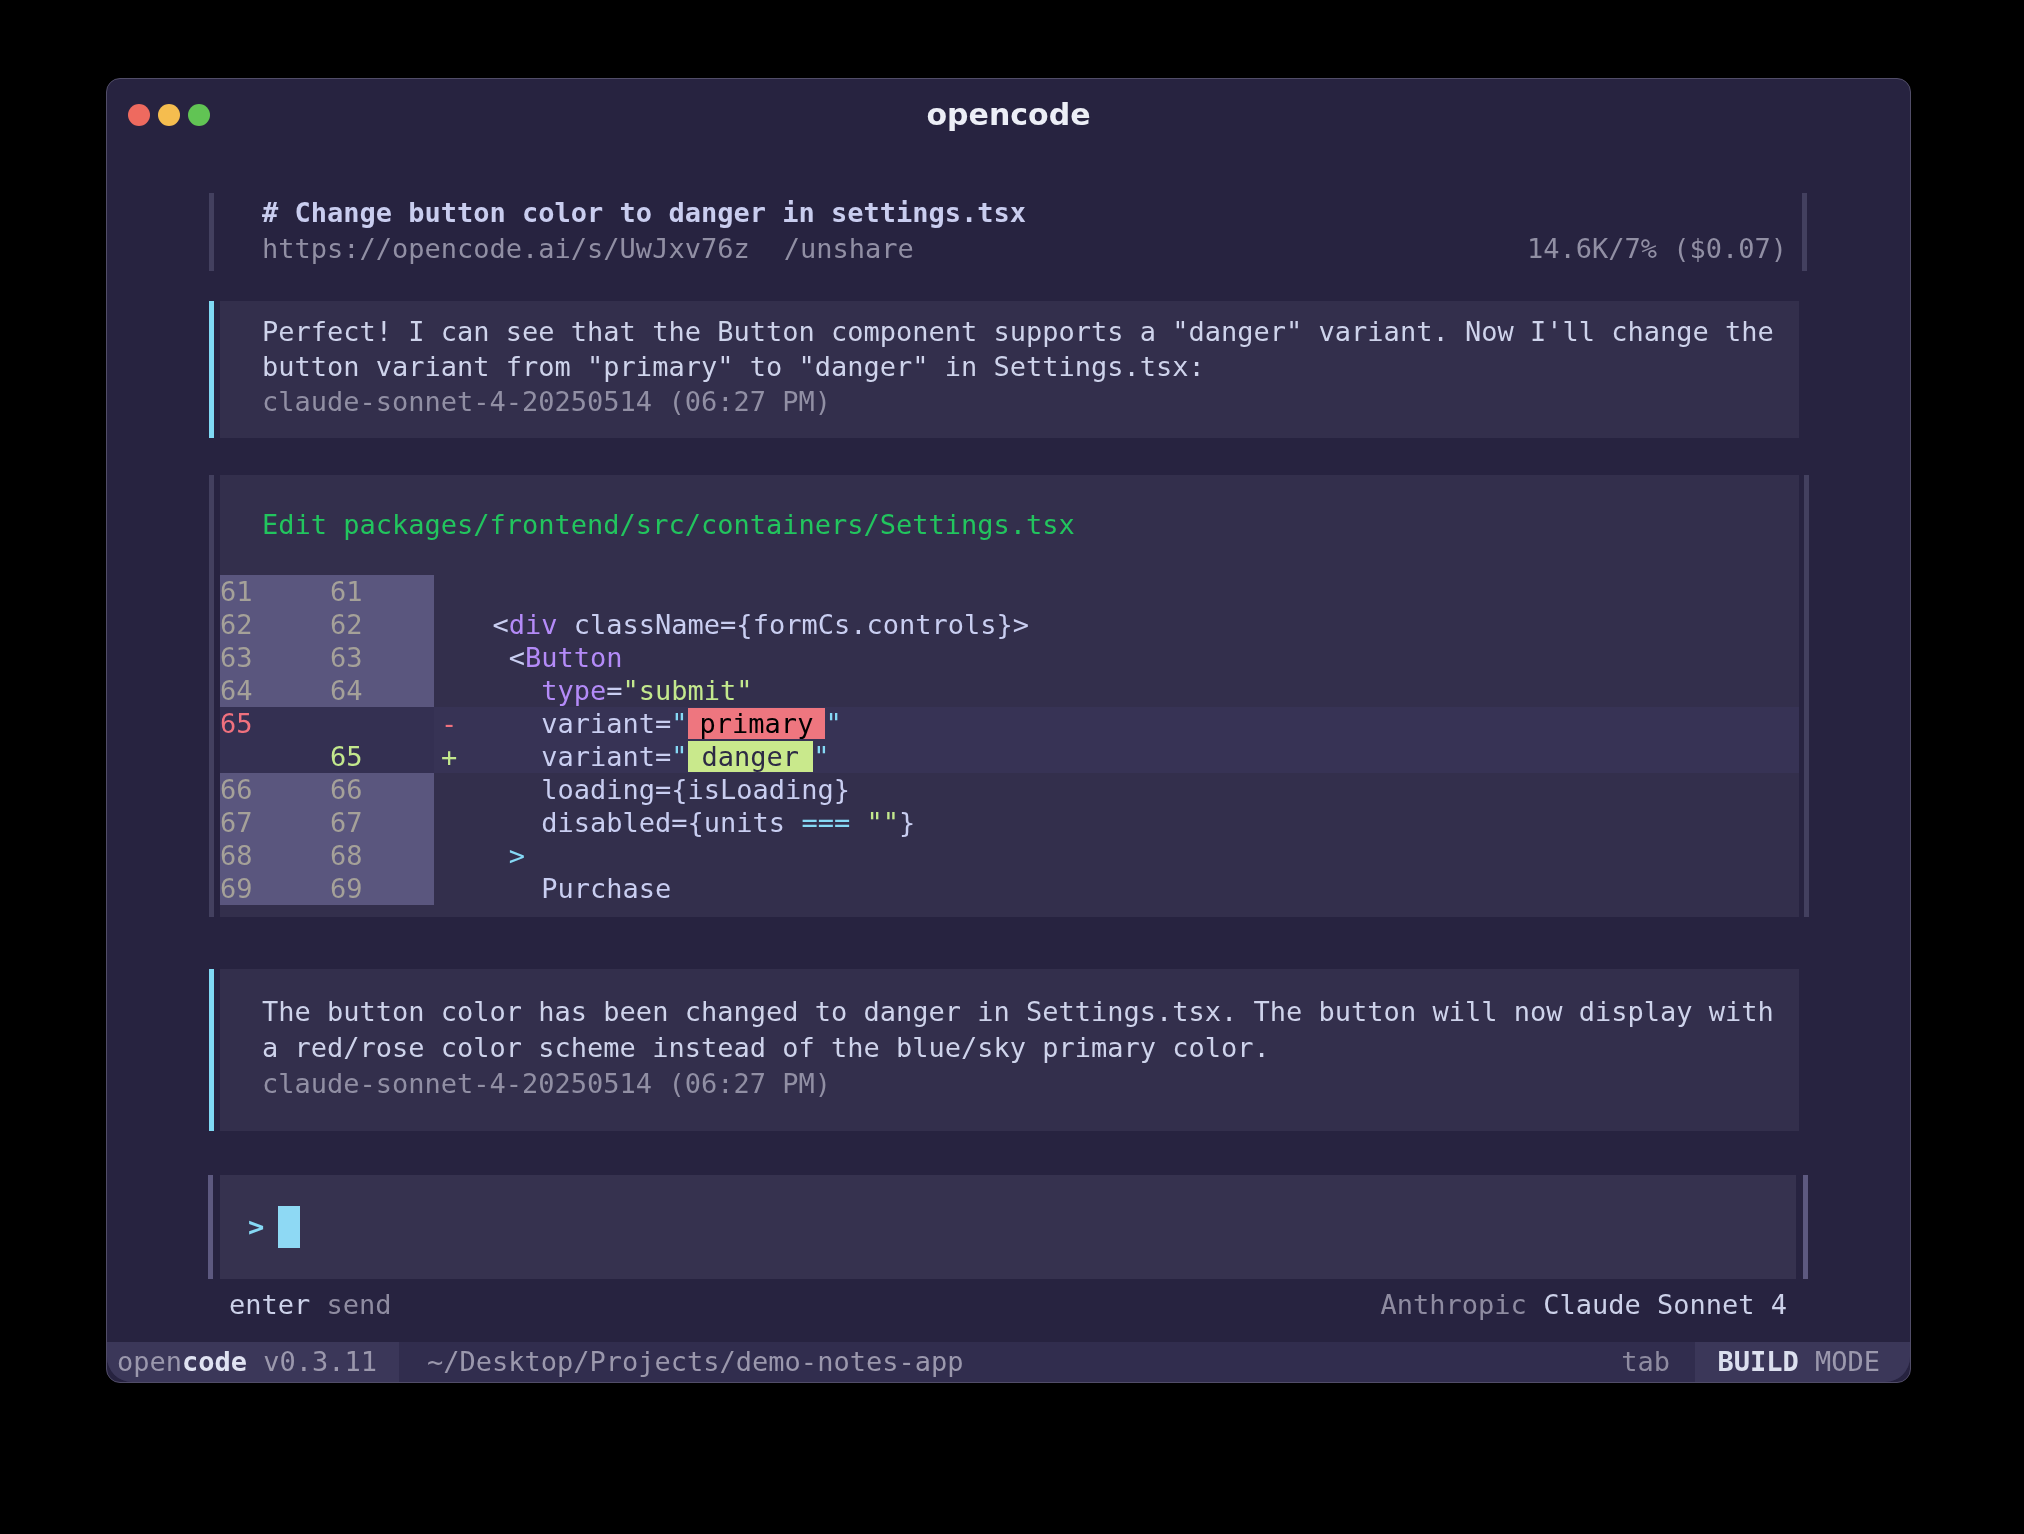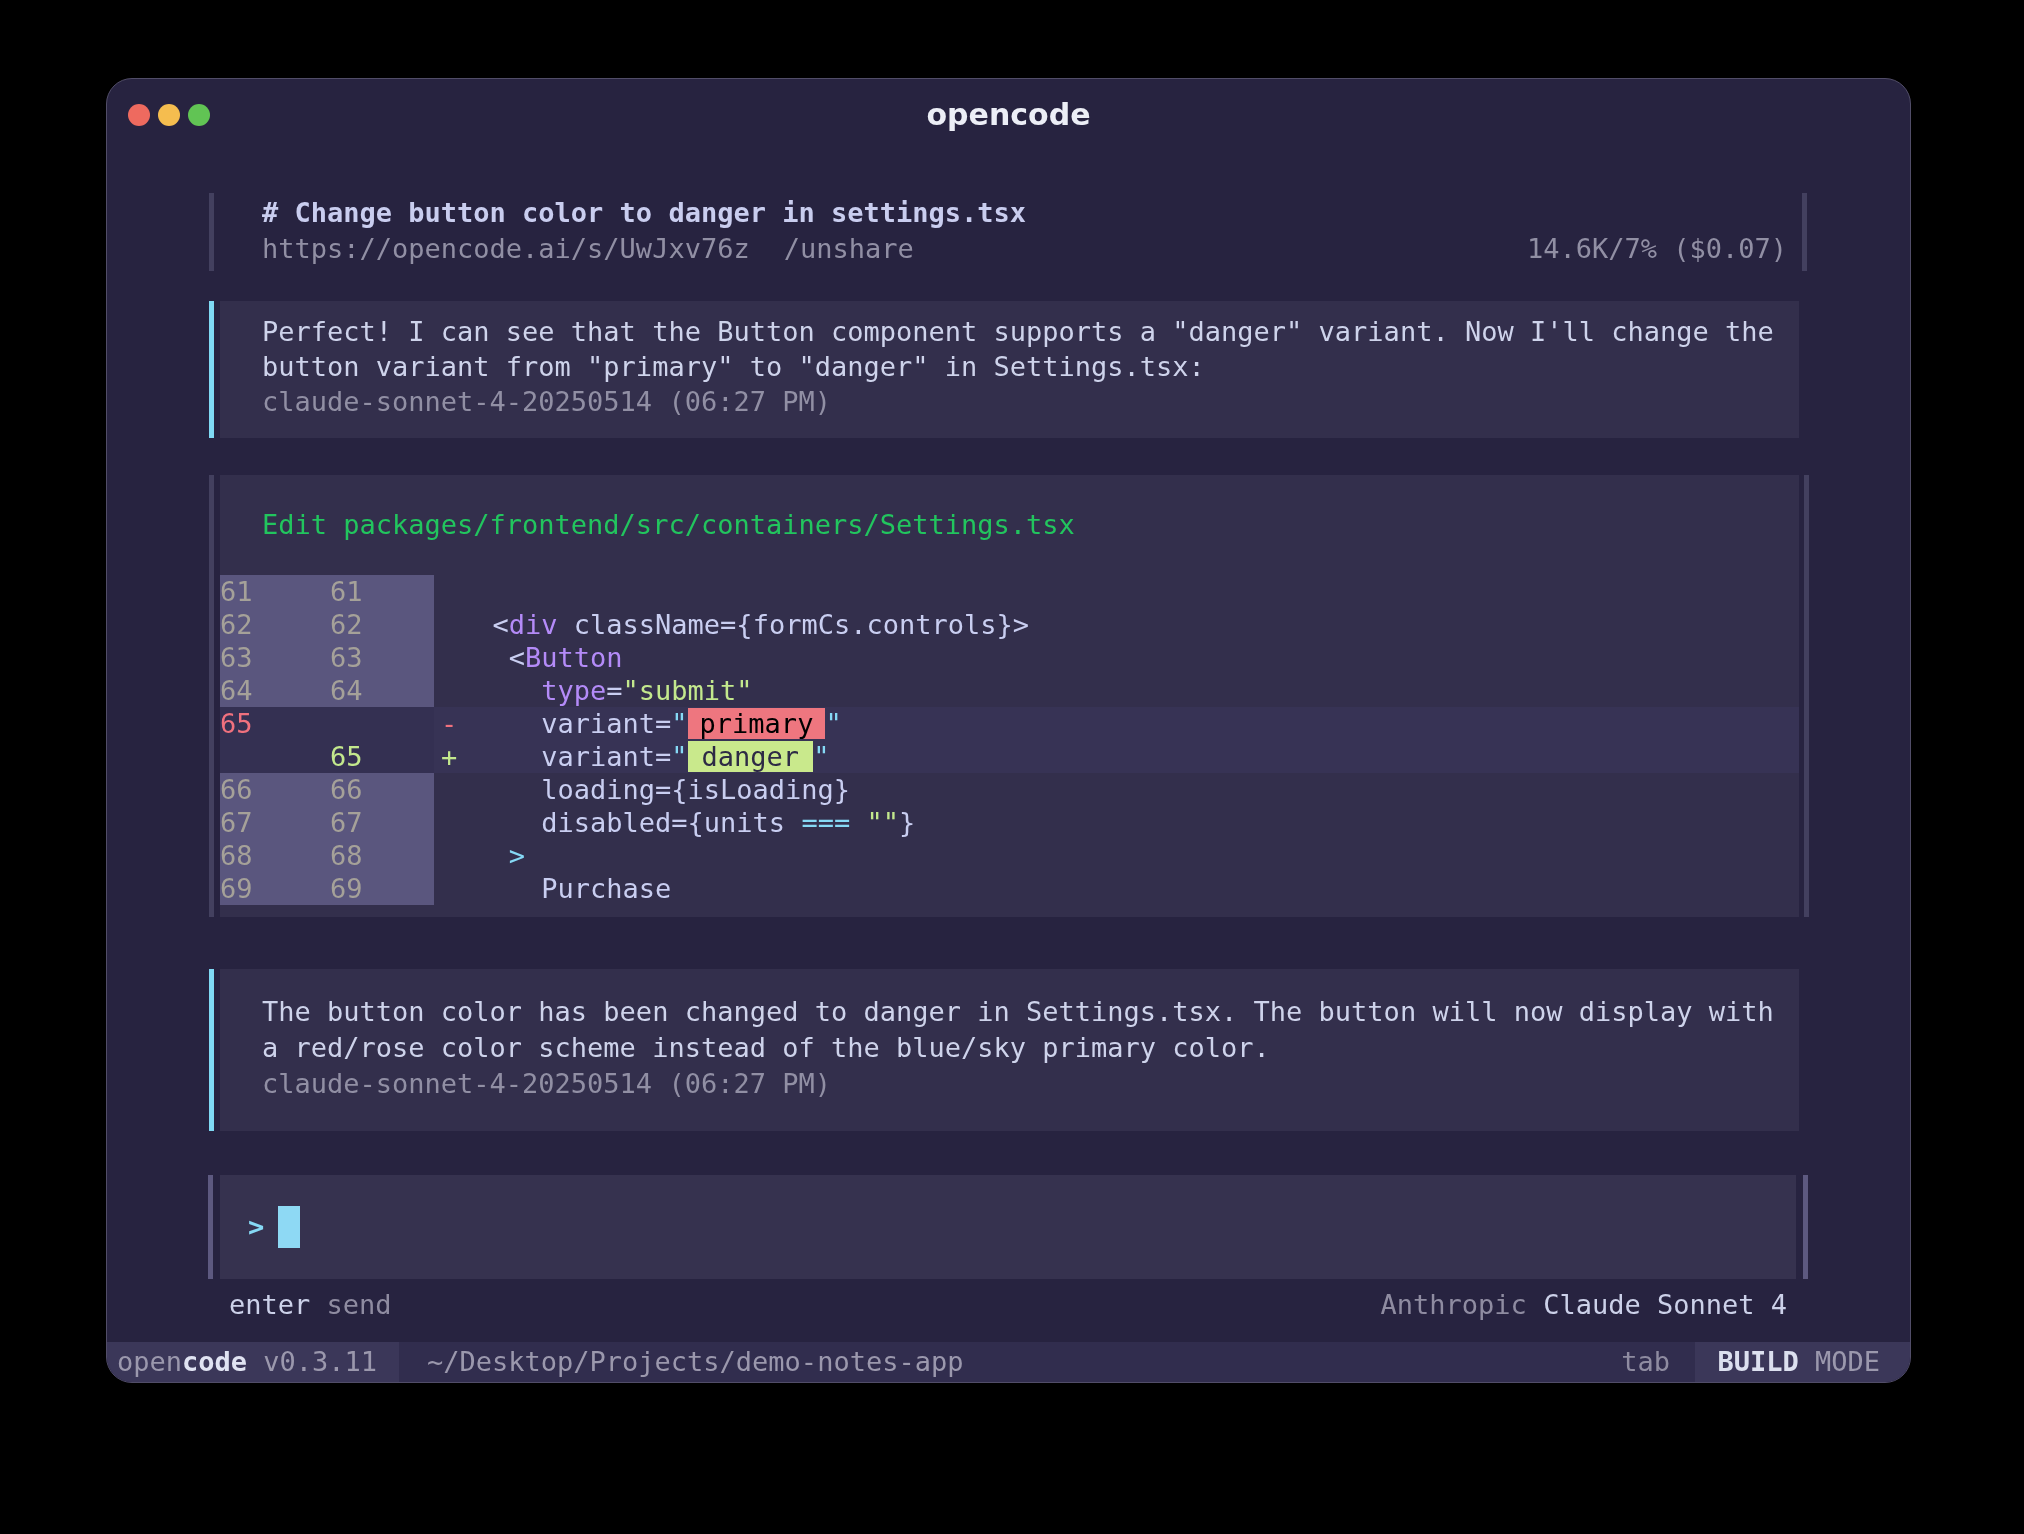--- a/index.html
+++ b/index.html
@@ -1,20 +1,20 @@
 <!DOCTYPE html>
 <html><head>
 <meta charset="utf-8">
 <title>opencode</title>
 <style>
   html,body{margin:0;padding:0;background:#000;width:2024px;height:1534px;overflow:hidden;}
   *{box-sizing:border-box;}
   #window{
     position:absolute;left:106px;top:78px;width:1805px;height:1305px;
-    background:#272340;border:1px solid #514d68;border-radius:26px;
+    background:#272340;border:1px solid #514d68;border-radius:14px;
     font-family:"DejaVu Sans Mono",monospace;color:#c9cef1;
   }
   
   .tlight{position:absolute;top:25px;width:22px;height:22px;border-radius:50%;border:none;padding:0;}
   #tl-close{left:21px;background:#ee6a5f;}
   #tl-min{left:51px;background:#f5bd4f;}
   #tl-max{left:81px;background:#61c454;}
   #win-title{
     position:absolute;top:18px;left:0;width:100%;text-align:center;
     font-family:"DejaVu Sans",sans-serif;font-weight:bold;font-size:30px;color:#eceef6;

